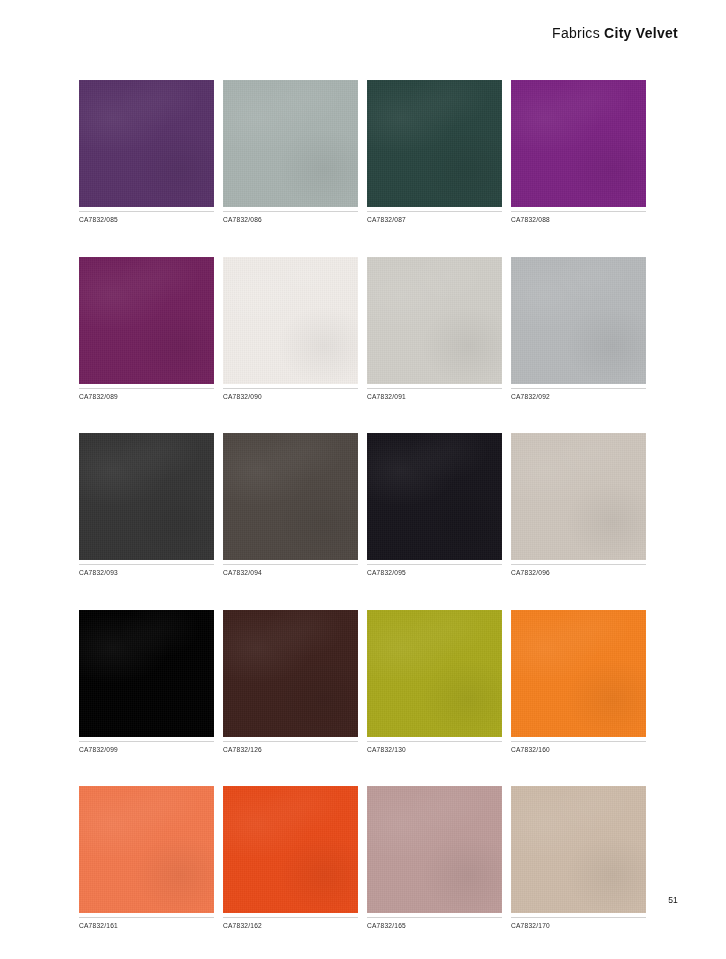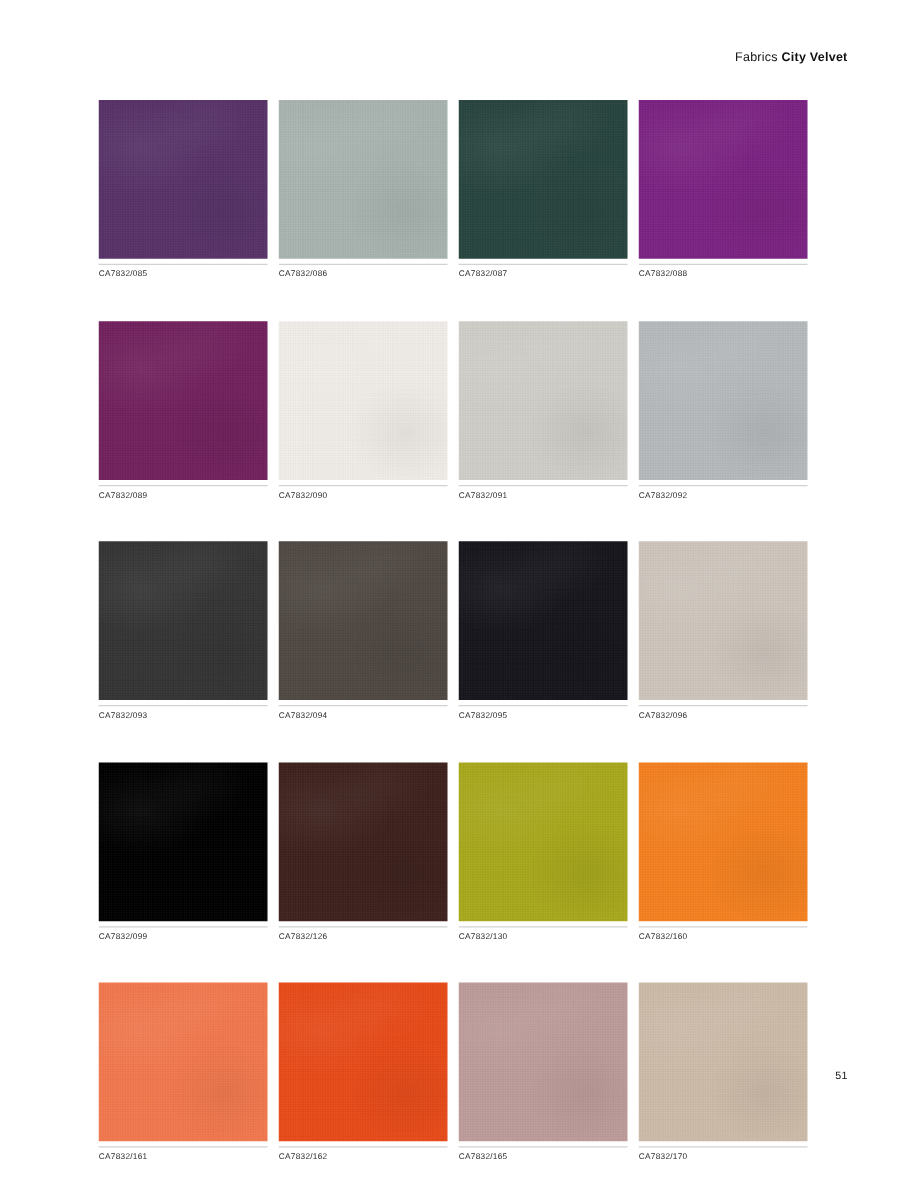--- a/index.html
+++ b/index.html
@@ -12,23 +12,23 @@
     height: 959px;
     position: relative;
     font-family: "Liberation Sans", sans-serif;
     color: #1a1a1a;
     overflow: hidden;
   }
 
   
   .page-header {
     position: absolute;
-    top: 42px;
+    top: 26px;
     right: 48px;
-    font-size: 10px;
+    font-size: 14px;
     letter-spacing: 0.02em;
     line-height: 1;
     white-space: nowrap;
     color: #111111;
   }
   .page-header .hdr-regular { font-weight: 400; }
   .page-header .hdr-bold { font-weight: 700; }
 
   
   .swatch-grid {
@@ -76,21 +76,21 @@
     color: #2b2b2b;
     margin-top: 5px;
     line-height: 1;
     white-space: nowrap;
   }
 
   
   .page-number {
     position: absolute;
     right: 48px;
-    top: 856px;
+    top: 896px;
     font-size: 8.5px;
     font-weight: 400;
     letter-spacing: 0.02em;
     color: #111111;
     line-height: 1;
   }
 </style>
 </head>
 <body style="background: rgb(255, 255, 255);">
 

